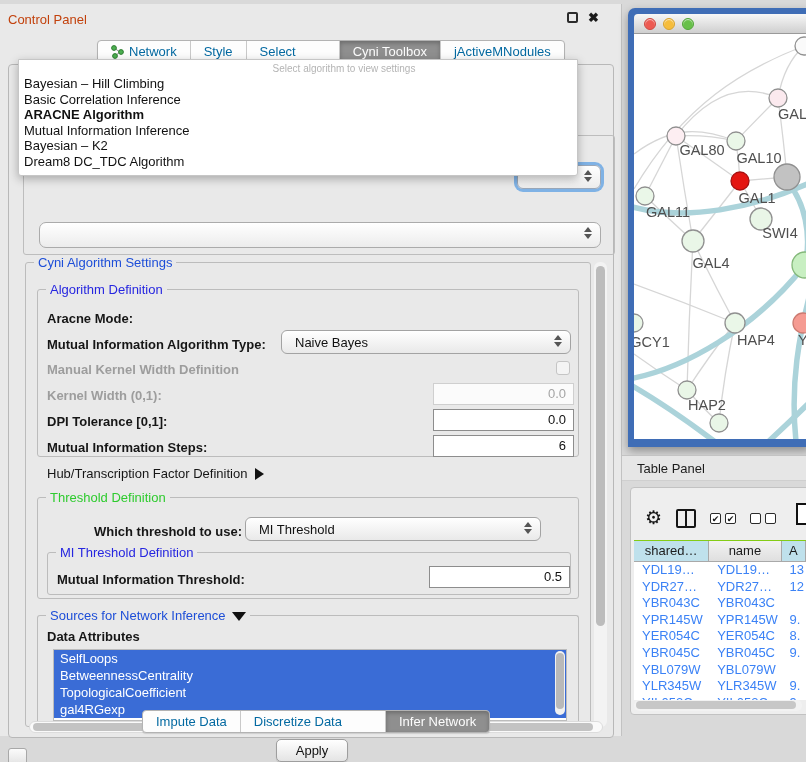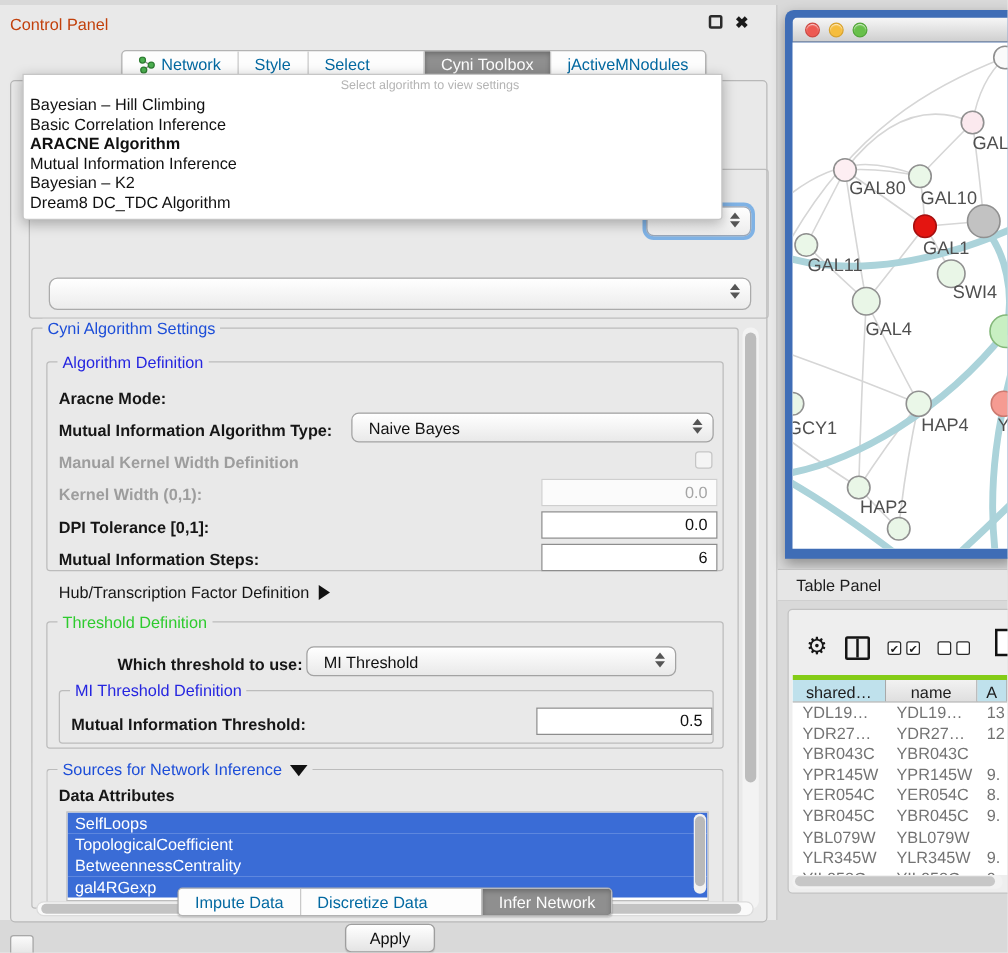--- a/index.html
+++ b/index.html
@@ -89,25 +89,25 @@
   .tp-body { position:absolute; left:630px; top:487px; width:184px; height:228px; background:#eeeeee; border:1px solid #c2c2c2; border-radius:4px; }
   .tp-toolbar { position:absolute; left:634px; top:500px; width:172px; height:36px; display:flex; align-items:center; gap:14px; padding-left:11px; }
   .gear-glyph { font-size:19px; color:#151515; line-height:18px; }
   .col-icon { width:20px; height:19px; border:2px solid #151515; border-radius:2px; position:relative; }
   .col-icon::after { content:""; position:absolute; left:7px; top:0; width:2px; height:15px; background:#151515; }
   .chk-pair { display:flex; gap:4px; }
   .chk { width:11px; height:11px; border:1.5px solid #2a2a2a; border-radius:2px; font-size:9px; line-height:10px; text-align:center; color:#1a1a1a; background:#fff; }
   .doc-icon { position:absolute; left:796px; top:503px; width:16px; height:22px; border:2px solid #111; background:#fff; }
 
   .tp-table { position:absolute; left:634px; top:540px; width:172px; height:160px; overflow:hidden; background:#ffffff; }
-  .tp-head { display:flex; height:22px; border-top:4px solid #84cc16; border-bottom:1px solid #a9a9a9; }
+  .tp-head { display:flex; height:22px; border-top:1px solid #84cc16; border-bottom:1px solid #a9a9a9; }
   .tp-head .hcell { font-size:13px; color:#1c1c1c; text-align:center; line-height:20px; border-right:1px solid #a9a9a9; overflow:hidden; white-space:nowrap; }
   .hcell.hl { background:#bfe1ec; }
   .hcell.plain { background:linear-gradient(#f2f2f2,#dfdfdf); }
-  .tp-row { display:flex; height:16.6px; font-size:13px; color:#737373; }
+  .tp-row { display:flex; height:16.6px; font-size:13px; color:#3b82f6; }
   .tp-row .cell { overflow:hidden; white-space:nowrap; padding-left:8px; }
   .tp-hscroll { position:absolute; left:634px; top:700px; width:168px; height:11px; background:#f2f2f2; border-radius:5px; }
   .tp-hscroll .thumb { position:absolute; left:2px; top:1px; width:160px; height:8px; background:#c7c7c7; border-radius:4px; }
 
   svg text { font-family:"Liberation Sans", sans-serif; }
 </style>
 </head>
 <body>
 
 <div id="canvas">
@@ -208,22 +208,22 @@
       </div>
       <div class="flabel" style="left:48px; top:507px;">Mutual Information Threshold:</div>
       <div class="tfield" style="left:420px; top:501px; width:141px;">0.5</div>
 
       <div class="gbox" style="left:28px; top:550px; width:542px; height:112px; border-bottom:none; border-radius:3px 3px 0 0;">
         <span class="legend"><span>Sources for Network Inference</span><span class="tri-down"></span></span>
       </div>
       <div class="flabel" style="left:38px; top:564px;">Data Attributes</div>
       <div class="attr-list" id="attr-list">
           <div class="attr-item sel" style="background: rgb(58, 108, 214);">SelfLoops</div>
+          <div class="attr-item sel" style="background: rgb(58, 108, 214);">BetweennessCentrality</div>
           <div class="attr-item sel" style="background: rgb(58, 108, 214);">TopologicalCoefficient</div>
-          <div class="attr-item sel" style="background: rgb(58, 108, 214);">BetweennessCentrality</div>
           <div class="attr-item sel" style="background: rgb(58, 108, 214);">gal4RGexp</div>
         </div>
       <div class="attr-vscroll" style="left:546px; top:586px; position:absolute;">
           <div class="thumb"></div>
         </div>
       <div class="hscroll">
           <div class="thumb"></div>
         </div>
 
       <div class="apply-btn">Apply</div>

